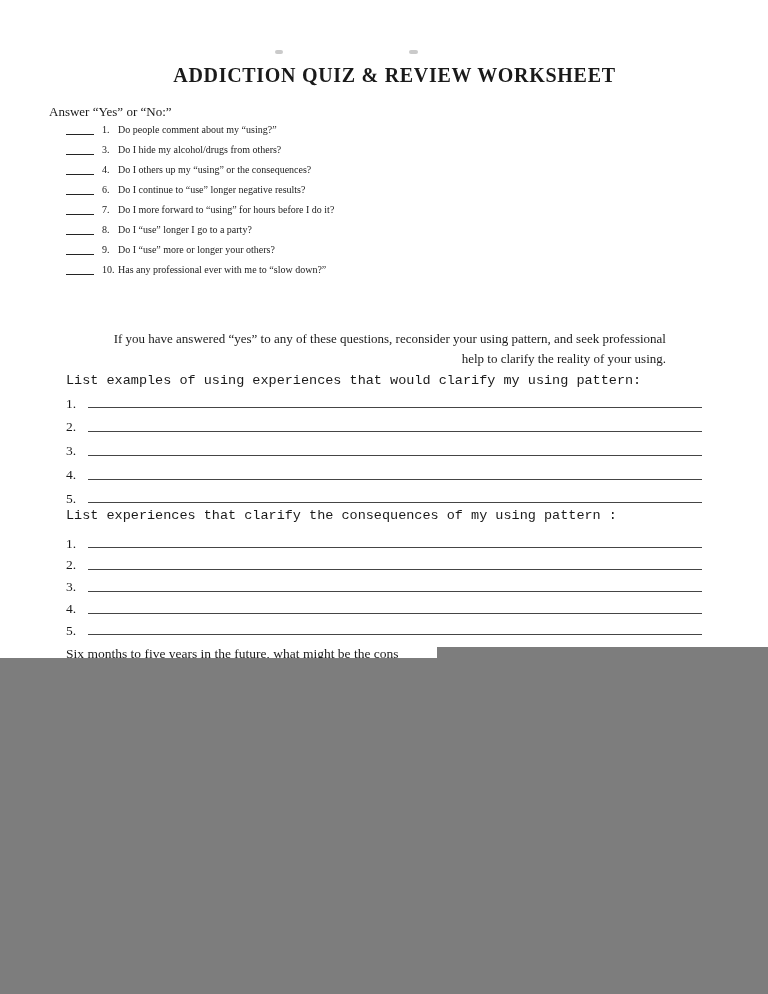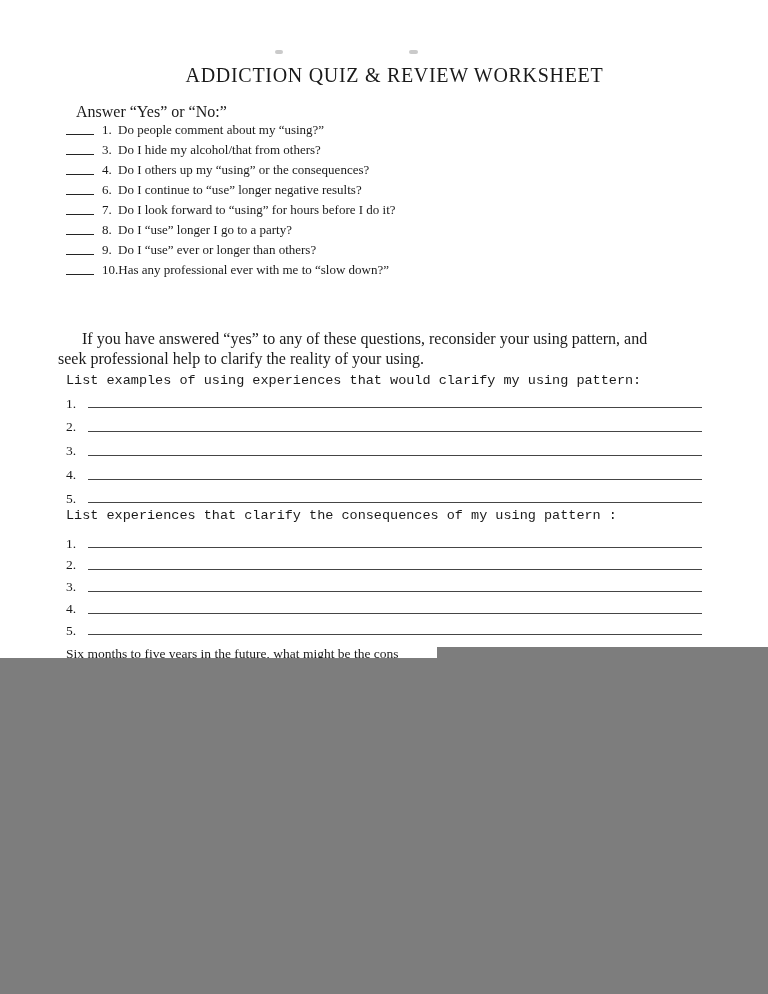--- a/index.html
+++ b/index.html
@@ -9,43 +9,44 @@
     font-family: "Liberation Serif", "DejaVu Serif", serif;
     color: #1a1a1a;
     position: relative;
     overflow: hidden;
   }
   .page { position: absolute; inset: 0; }
 
   .title {
     position: absolute; top: 63px; left: 0; right: 9px;
     text-align: center;
-    font-size: 20px; font-weight: 400;
+    font-size: 20px; font-weight: 700;
     letter-spacing: 0.7px;
     line-height: 1.2;
     padding-left: 30px;
   }
 
   .instruction {
-    position: absolute; top: 102px; left: 76px;
-    font-size: 16px; line-height: 20px;
+    position: absolute; top: 102px; left: 49px;
+    font-size: 13px; line-height: 20px;
   }
 
   .quiz { position: absolute; top: 120px; left: 66px; right: 66px; }
-  .qrow { position: relative; height: 20px; padding-left: 36px; font-size: 13px; line-height: 20px; white-space: nowrap; }
+  .qrow { position: relative; height: 20px; padding-left: 36px; font-size: 10px; line-height: 20px; white-space: nowrap; }
   .q-blank {
     position: absolute; left: 0; bottom: 5px;
     width: 28px; border-bottom: 1.4px solid #242424;
   }
   .q-num { display: inline-block; min-width: 16px; }
 
   .para {
-    position: absolute; top: 329px; left: 58px; width: 600px;
-    font-size: 16px; line-height: 20.3px;
+    position: absolute; top: 329px; left: 66px; width: 600px;
+    font-size: 13px; line-height: 20.3px;
     text-indent: 24px;
+    text-align: right;
   }
 
   .list-label { position: absolute; left: 66px; font-size: 13.5px; line-height: 20px; font-family: Liberation Mono, monospace; }
   .label-pattern { top: 371px; }
   .label-consequences { top: 506px; }
 
   .wlines { position: absolute; left: 66px; width: 636px; }
   .wlines-pattern { top: 388px; }
   .wlines-consequences { top: 530px; }
   .wlines-pattern .wline { height: 23.8px; }
@@ -82,36 +83,36 @@
   <div class="speck speck-1"></div>
   <div class="speck speck-2"></div>
 
   <div class="instruction">Answer “Yes” or “No:”</div>
 
   <div class="quiz">
     <div class="qrow">
       <span class="q-blank"></span><span class="q-num">1.</span><span class="q-text">Do people comment about my “using?”</span>
     </div>
     <div class="qrow">
-      <span class="q-blank"></span><span class="q-num">3.</span><span class="q-text">Do I hide my alcohol/that from others?</span>
+      <span class="q-blank"></span><span class="q-num">3.</span><span class="q-text">Do I hide my alcohol/drugs from others?</span>
     </div>
     <div class="qrow">
       <span class="q-blank"></span><span class="q-num">4.</span><span class="q-text">Do I others up my “using” or the consequences?</span>
     </div>
     <div class="qrow">
       <span class="q-blank"></span><span class="q-num">6.</span><span class="q-text">Do I continue to “use” longer negative results?</span>
     </div>
     <div class="qrow">
-      <span class="q-blank"></span><span class="q-num">7.</span><span class="q-text">Do I look forward to “using” for hours before I do it?</span>
+      <span class="q-blank"></span><span class="q-num">7.</span><span class="q-text">Do I more forward to “using” for hours before I do it?</span>
     </div>
     <div class="qrow">
       <span class="q-blank"></span><span class="q-num">8.</span><span class="q-text">Do I “use” longer I go to a party?</span>
     </div>
     <div class="qrow">
-      <span class="q-blank"></span><span class="q-num">9.</span><span class="q-text">Do I “use” ever or longer than others?</span>
+      <span class="q-blank"></span><span class="q-num">9.</span><span class="q-text">Do I “use” more or longer your others?</span>
     </div>
     <div class="qrow">
       <span class="q-blank"></span><span class="q-num">10.</span><span class="q-text">Has any professional ever with me to “slow down?”</span>
     </div>
   </div>
 
   <div class="para">If you have answered “yes” to any of these questions, reconsider your using pattern, and seek professional help to clarify the reality of your using.</div>
 
   <div class="list-label label-pattern">List examples of using experiences that would clarify my using pattern:</div>
 

